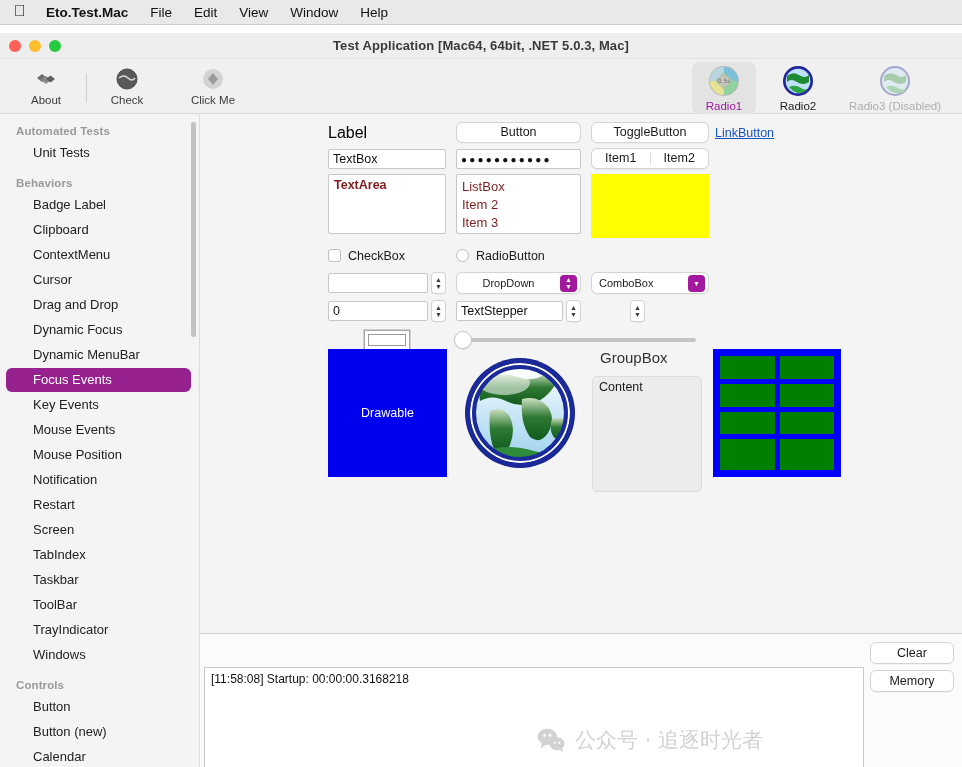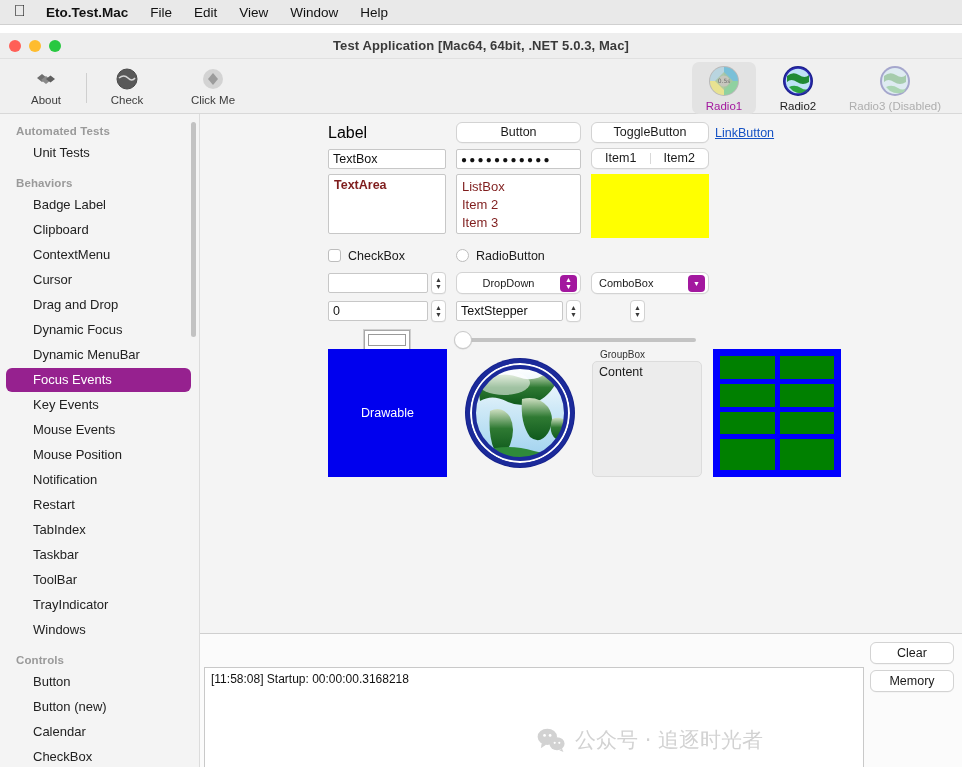--- a/index.html
+++ b/index.html
@@ -347,23 +347,23 @@
     font-size: 12.5px;
     display: flex; align-items: center; justify-content: center;
     font-weight: 500;
   }
   #imgview {
     width: 145px; height: 128px;
     display: flex; align-items: center; justify-content: center;
   }
   #groupbox { width: 110px; }
   #groupbox .gb-title {
-    font-size: 10px; color: #333;
+    font-size: 15px; color: #333;
     padding-left: 8px;
-    margin-bottom: 1px;
+    margin-bottom: 10px;
   }
   #groupbox .gb-body {
     height: 116px;
     background: #ececec;
     border: 1px solid #dcdcdc;
     border-radius: 5px;
     font-size: 12.5px;
     color: #1a1a1a;
     padding: 3px 6px;
   }
@@ -526,20 +526,21 @@
       <div class="sb-item">Cursor</div>
       <div class="sb-item">Drag and Drop</div>
       <div class="sb-item">Dynamic Focus</div>
       <div class="sb-item">Dynamic MenuBar</div>
       <div class="sb-item selected">Focus Events</div>
       <div class="sb-item">Key Events</div>
       <div class="sb-item">Mouse Events</div>
       <div class="sb-item">Mouse Position</div>
       <div class="sb-item">Notification</div>
       <div class="sb-item">Restart</div>
+      <div class="sb-item">Screen</div>
       <div class="sb-item">TabIndex</div>
       <div class="sb-item">Taskbar</div>
       <div class="sb-item">ToolBar</div>
       <div class="sb-item">TrayIndicator</div>
       <div class="sb-item">Windows</div>
 
       <div class="sb-group" style="margin-top:7px;">Controls</div>
       <div class="sb-item">Button</div>
       <div class="sb-item">Button (new)</div>
       <div class="sb-item">Calendar</div>

